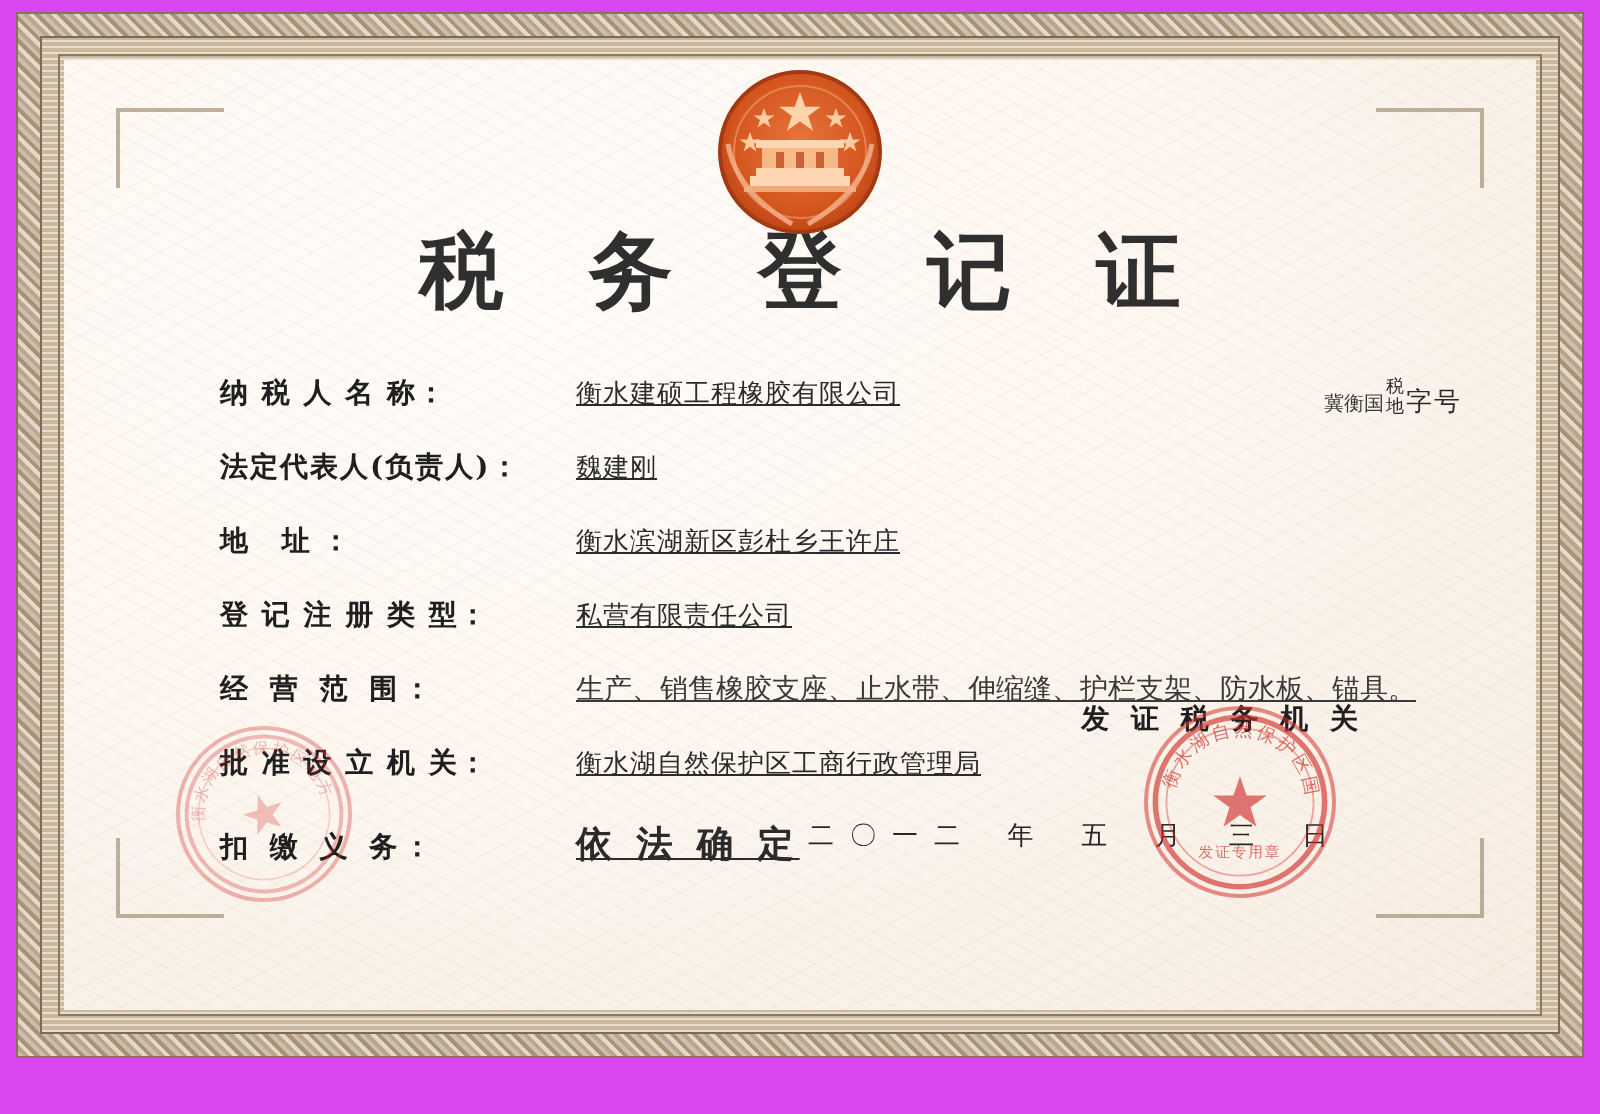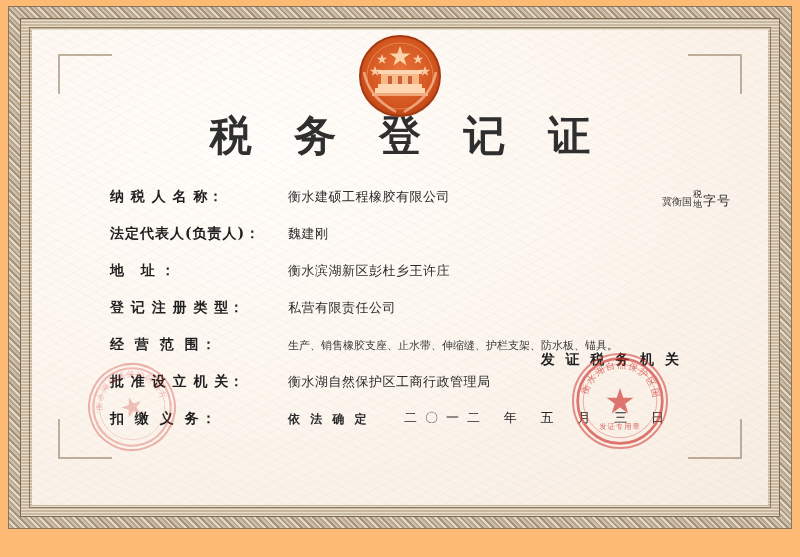--- a/index.html
+++ b/index.html
@@ -11,21 +11,21 @@
     width: 800px;
     height: 557px;
     font-family: "DejaVu Sans", sans-serif;
     overflow: hidden;
   }
 
   #cert {
     position: relative;
     width: 800px;
     height: 557px;
-    background: #fdba74;
+    background: #d946ef;
     box-sizing: border-box;
   }
 
   
   .frame-outer {
     position: absolute;
     left: 8px; top: 6px; right: 8px; bottom: 28px;
     background:
       repeating-linear-gradient(45deg,
         #cdbfae 0px, #cdbfae 2px,
@@ -175,29 +175,30 @@
     white-space: nowrap;
   }
   .label.spaced { letter-spacing: 6px; }
   .label.spaced2 { letter-spacing: 3px; }
   .value {
     font-family: "DejaVu Serif", serif;
     font-size: 13px;
     color: #2b2b2b;
     letter-spacing: .5px;
     padding-left: 6px;
+    text-decoration: underline;
   }
   .value.small {
-    font-size: 11px;
+    font-size: 14px;
     letter-spacing: 0px;
     color: #3a3a3a;
   }
   .value.strong {
     font-weight: bold;
-    font-size: 12px;
+    font-size: 18px;
     letter-spacing: 3px;
   }
 
   
   .issuer {
     position: absolute;
     right: 86px;
     bottom: 136px;
     text-align: center;
     font-family: "DejaVu Serif", serif;

